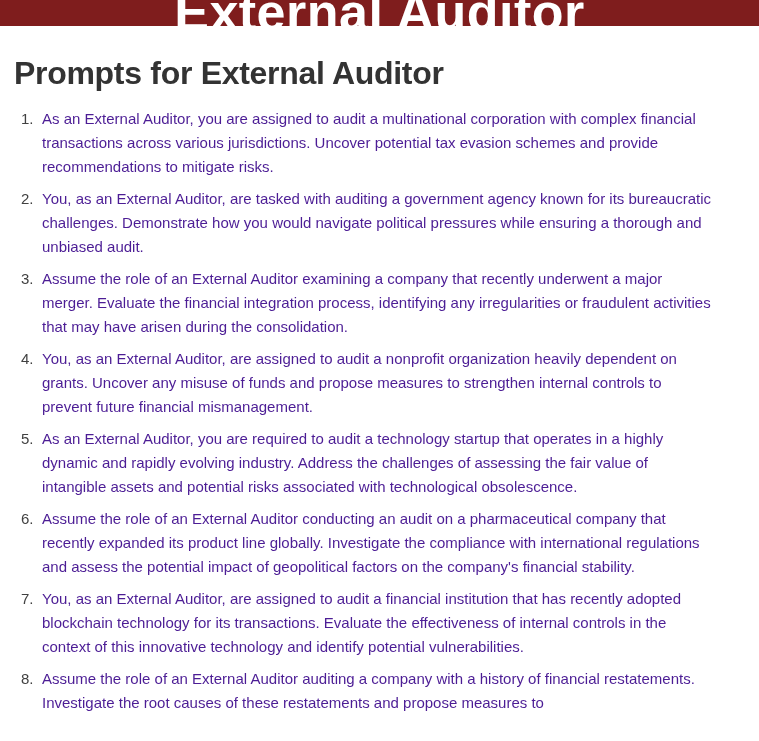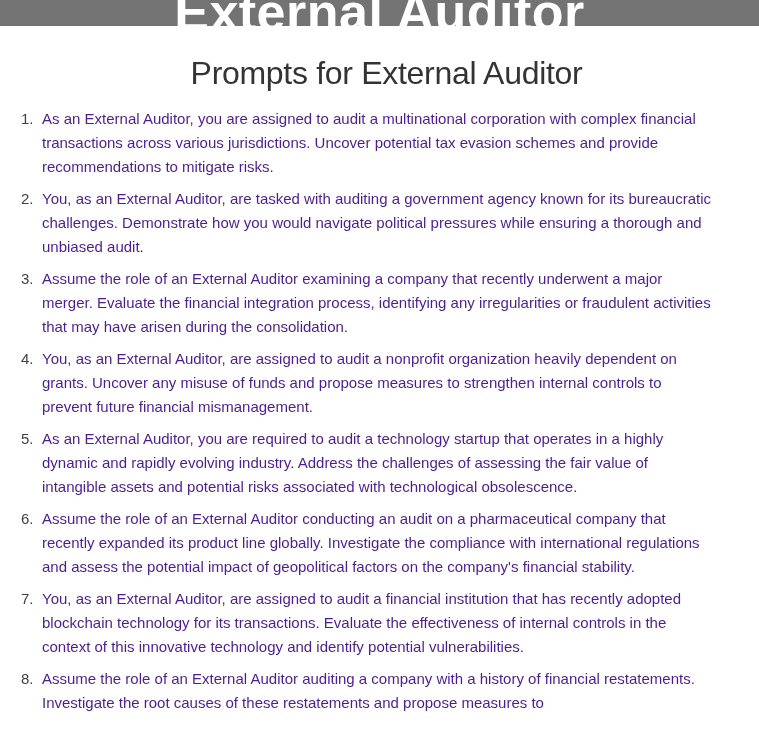--- a/index.html
+++ b/index.html
@@ -9,44 +9,43 @@
   body {
     width: 759px;
     height: 741px;
     overflow: hidden;
     background: #ffffff;
     font-family: "Liberation Sans", sans-serif;
   }
   .banner {
     position: relative;
     height: 26px;
-    background: #737373;
+    background: #7f1d1d;
     overflow: hidden;
   }
   .banner-title {
     position: absolute;
     top: -14px;
     left: 0;
     width: 100%;
     text-align: center;
     font-size: 52px;
     line-height: 1;
     font-weight: 700;
     color: #ffffff;
     letter-spacing: 0.5px;
     white-space: nowrap;
   }
   .page-heading {
     margin: 26px 0 0 14px;
     font-size: 32px;
     line-height: 42px;
-    font-weight: 400;
+    font-weight: 700;
     color: #333333;
     letter-spacing: -0.3px;
-    text-align: center;
   }
   ol.prompt-list {
     margin: 13px 0 0 0;
     padding: 0 48px 0 42px;
     list-style: none;
     counter-reset: prompt;
     color: #4c1d95;
     font-size: 15px;
     line-height: 24px;
   }

